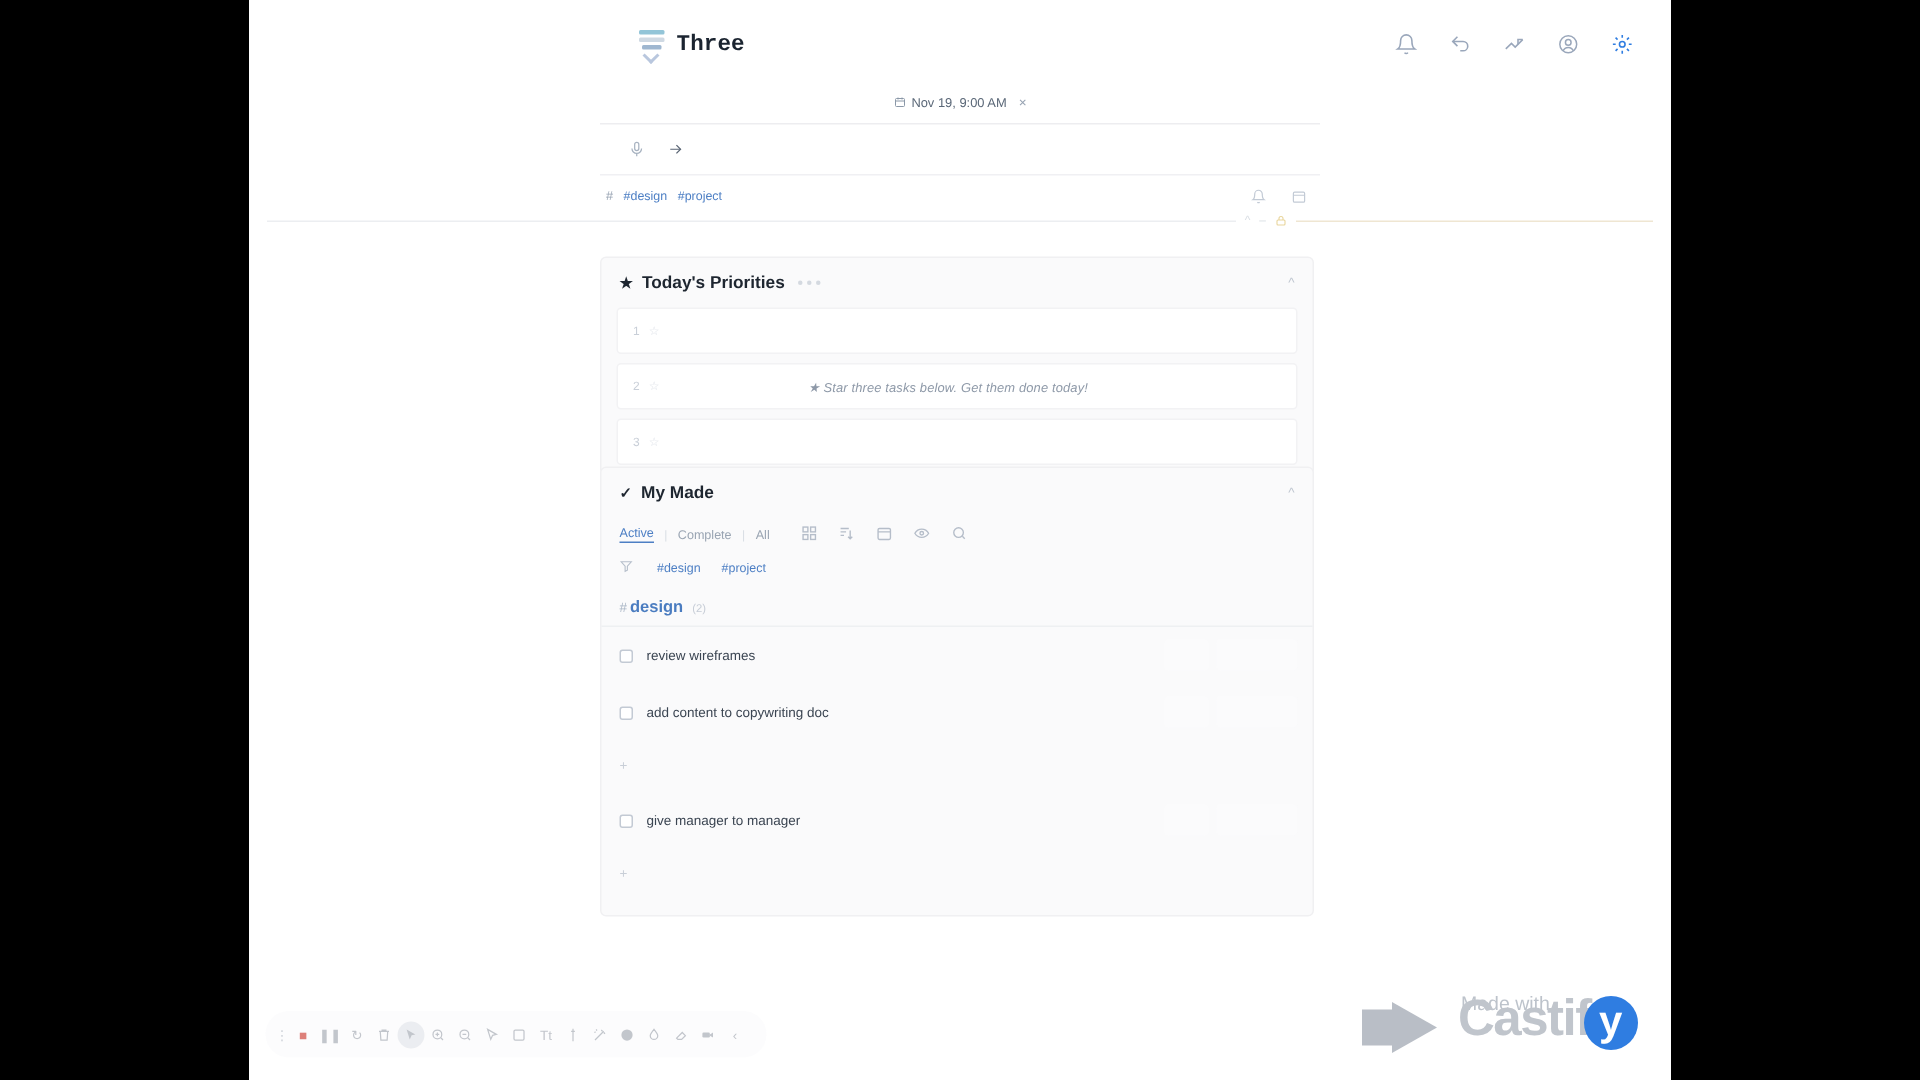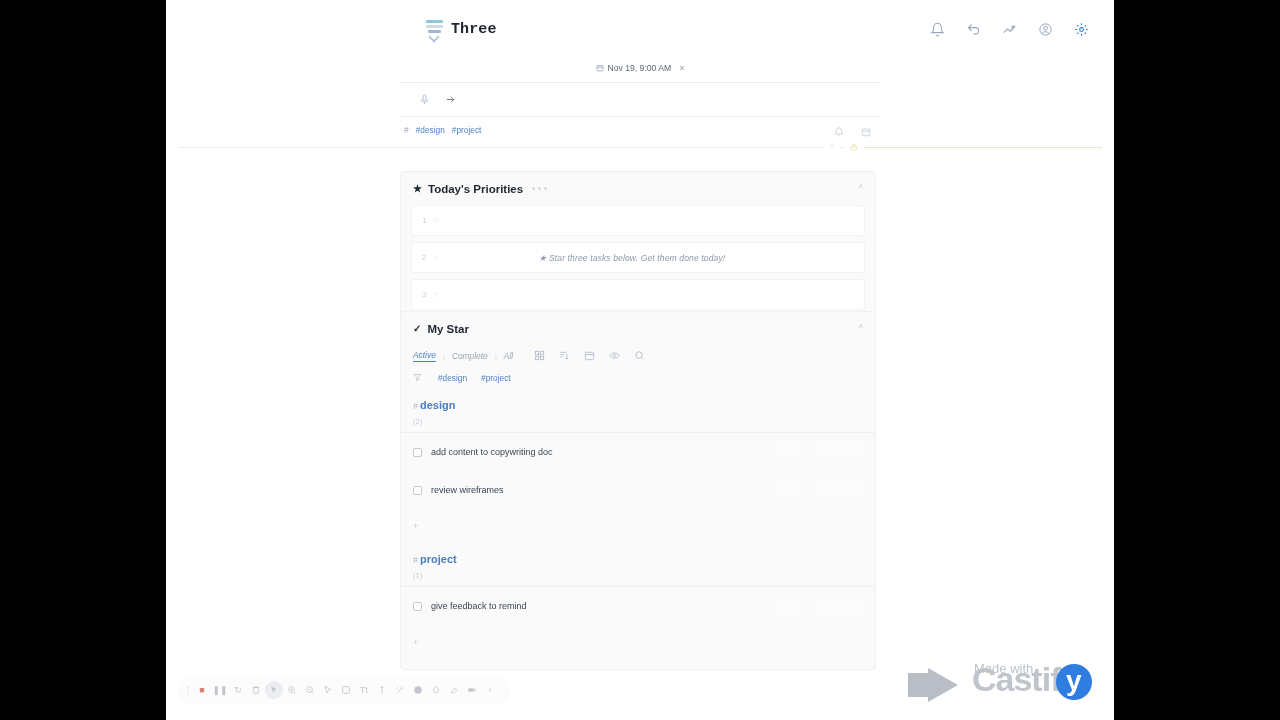--- a/index.html
+++ b/index.html
@@ -114,37 +114,37 @@
   .slot .num { font-size: 8px; color: #c9cfd8; }
   .slot .star-ghost { font-size: 8px; color: #dfe3e9; margin-left: 6px; }
   .slot .hint {
     position: absolute; left: 0; right: 12px; text-align: center;
     font-size: 8.6px; font-style: italic; color: #8e99a8; letter-spacing: .1px;
   }
 
   
   #mytasks { top: 311px; padding-bottom: 10px; }
   .filters {
-    display: flex; align-items: center; gap: 7px; padding: 0 12px; height: 22px; font-style: italic;
+    display: flex; align-items: center; gap: 7px; padding: 0 12px; height: 22px;
   }
   .seg { font-size: 8.4px; color: #9aa5b3; cursor: pointer; }
   .seg.active { color: #4d7fc4; border-bottom: 1px solid #4d7fc4; padding-bottom: 1px; }
   .sep { font-size: 8px; color: #d8dde4; }
   .ficons { display: flex; align-items: center; gap: 13px; margin-left: 14px; }
   .ficons .fi { width: 12px; height: 12px; color: #b5bdc9; cursor: pointer; }
   .ficons .fi svg { width: 11px; height: 11px; display: block; }
 
   .tagfilter { display: flex; align-items: center; gap: 14px; padding: 0 12px; height: 22px; }
   .tagfilter .funnel { width: 11px; height: 11px; color: #b6bfcb; }
   .tagfilter .funnel svg { width: 9px; height: 9px; display: block; }
   .tagfilter .tg { font-size: 8.3px; color: #4d7fc4; cursor: pointer; }
 
   .group-head {
     display: flex; align-items: baseline; gap: 6px;
-    padding: 10px 12px 6px 12px; border-bottom: 1px solid #eef0f2; margin: 0 0 0 0; flex-direction: column;
+    padding: 10px 12px 6px 12px; border-bottom: 1px solid #eef0f2; margin: 0 0 0 0;
   }
   .group-head .gh { font-size: 11px; font-weight: 700; color: #4a7cc0; }
   .group-head .gh .h { color: #aab6c6; font-weight: 400; font-size: 9px; margin-right: 2px; }
   .group-head .count { font-size: 7.5px; color: #c6ccd6; }
 
   .task-row {
     display: flex; align-items: center; gap: 9px; height: 38px;
     padding: 0 12px; position: relative;
   }
   .cbox {
@@ -342,21 +342,21 @@
       <div class="slot">
         <span class="num">3</span>
         <span class="star-ghost">☆</span>
       </div>
     </div>
 
     <div class="card" id="mytasks">
       <div class="card-head">
         <span class="card-title">
           <span class="mark">✓</span>
-          <span>My Star</span>
+          <span>My Made</span>
         </span>
         <span class="collapse">^</span>
       </div>
 
       <div class="filters">
         <span class="seg active">Active</span>
         <span class="sep">|</span>
         <span class="seg">Complete</span>
         <span class="sep">|</span>
         <span class="seg">All</span>
@@ -405,45 +405,41 @@
         <span class="tg">#design</span>
         <span class="tg">#project</span>
       </div>
 
       <div class="group-head">
         <span class="gh"><span class="h">#</span><span>design</span></span>
         <span class="count">(2)</span>
       </div>
       <div class="task-row">
         <span class="cbox"></span>
+        <span class="task-label">review wireframes</span>
+        <span class="row-actions">
+            <i class="ph w1"></i>
+            <i class="ph w2"></i>
+          </span>
+      </div>
+      <div class="task-row">
+        <span class="cbox"></span>
         <span class="task-label">add content to copywriting doc</span>
         <span class="row-actions">
             <i class="ph w1"></i>
             <i class="ph w2"></i>
           </span>
       </div>
+      <div class="add-row">
+        <span class="plus">+</span>
+      </div>
+
       <div class="task-row">
         <span class="cbox"></span>
-        <span class="task-label">review wireframes</span>
-        <span class="row-actions">
-            <i class="ph w1"></i>
-            <i class="ph w2"></i>
-          </span>
-      </div>
-      <div class="add-row">
-        <span class="plus">+</span>
-      </div>
-
-      <div class="group-head">
-        <span class="gh"><span class="h">#</span><span>project</span></span>
-        <span class="count">(1)</span>
-      </div>
-      <div class="task-row">
-        <span class="cbox"></span>
-        <span class="task-label">give feedback to remind</span>
+        <span class="task-label">give manager to manager</span>
         <span class="row-actions">
             <i class="ph w1"></i>
             <i class="ph w2"></i>
           </span>
       </div>
       <div class="add-row">
         <span class="plus">+</span>
       </div>
     </div>
   </div>

